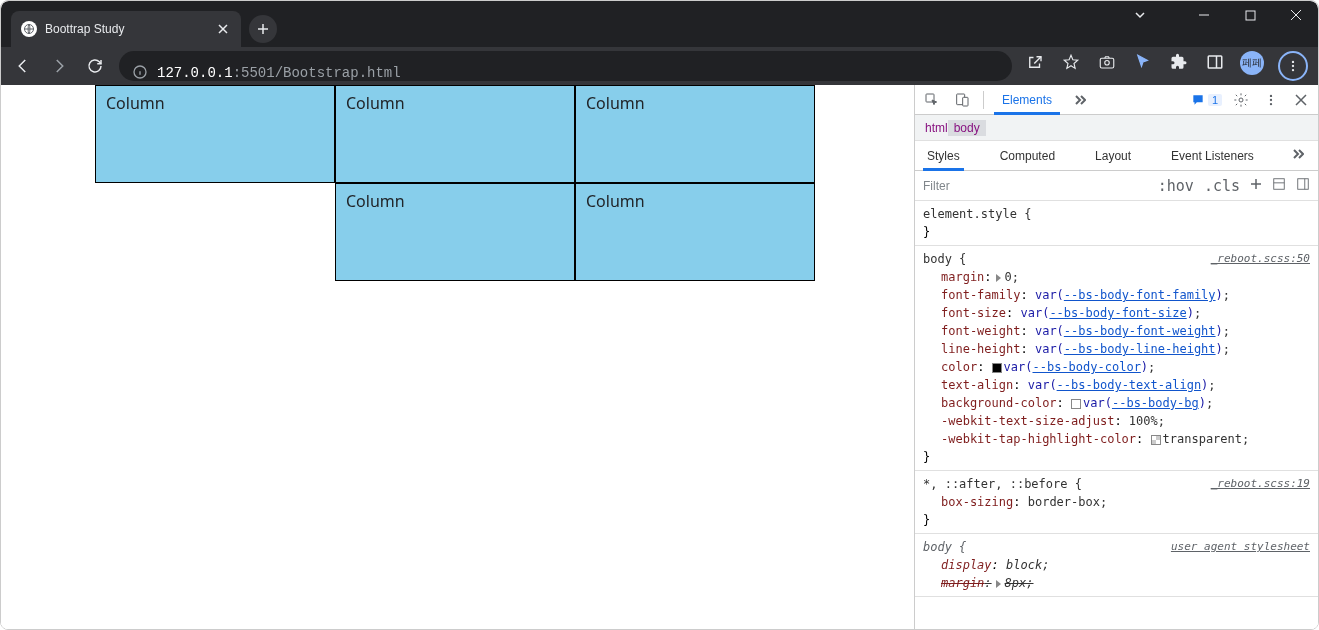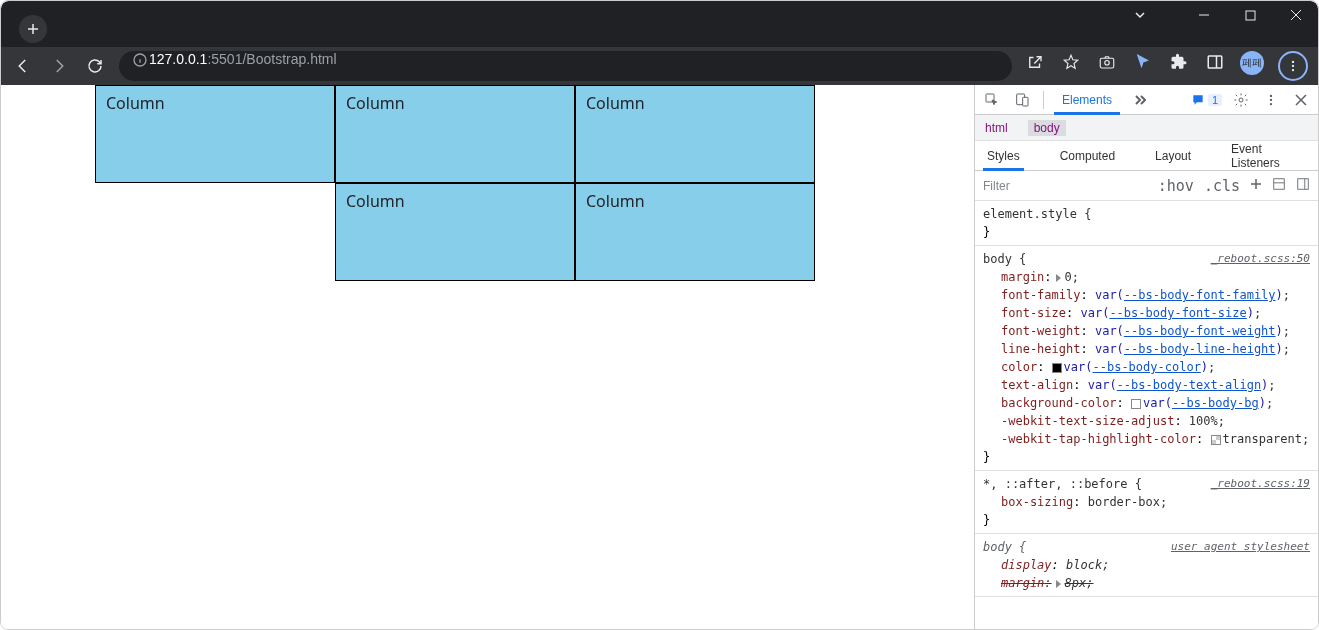--- a/index.html
+++ b/index.html
@@ -15,50 +15,50 @@
 .tab .close { width: 16px; height: 16px; display: flex; align-items: center; justify-content: center; color: #e8eaed; }
 .newtab { width: 28px; height: 28px; border-radius: 50%; background: #35363a; display: flex; align-items: center; justify-content: center; color: #e8eaed; margin-left: 8px; margin-bottom: 4px; }
 .window-controls { display: flex; align-items: center; height: 100%; padding-right: 8px; gap: 18px; color: #e8eaed; padding-bottom: 18px; }
 .window-controls .chev { margin-right: 18px; }
 .window-controls span, .window-controls div { width: 28px; display: flex; align-items: center; justify-content: center; }
 
 
 .urlbar { height: 38px; background: #35363a; display: flex; align-items: center; padding: 0 10px; gap: 12px; }
 .urlbar .navbtn { width: 24px; height: 24px; display: flex; align-items: center; justify-content: center; color: #9aa0a6; }
 .urlbar .navbtn.active { color: #e8eaed; }
-.addr { flex: 1; height: 30px; background: #202124; border-radius: 15px; display: flex; align-items: flex-start; padding: 0 12px; gap: 0; color: #e8eaed; }
+.addr { flex: 1; height: 30px; background: #202124; border-radius: 15px; display: flex; align-items: flex-end; padding: 0 12px; gap: 8px; color: #e8eaed; font-family: Liberation Mono, monospace; }
 .addr .info { width: 18px; height: 18px; display: flex; align-items: center; justify-content: center; color: #9aa0a6; }
 .addr .url-text { flex: 1; font-size: 14px; }
 .addr .url-text .host { color: #fff; }
 .addr .url-text .path { color: #9aa0a6; }
 .right-icons { display: flex; gap: 14px; }
 .right-icons .icon { width: 22px; height: 22px; display: flex; align-items: center; justify-content: center; color: #e8eaed; }
 .avatar { width: 24px; height: 24px; border-radius: 50%; background: #8ab4f8; color: #202124; font-size: 10px; display: flex; align-items: center; justify-content: center; }
 .menu-highlight { width: 30px; height: 30px; border: 2px solid #8ab4f8; border-radius: 50%; display: flex; align-items: center; justify-content: center; }
 
 
 .content { display: flex; height: 544px; background: #fff; }
 .page { flex: 1; background: #fff; position: relative; }
 .grid-container { position: absolute; left: 94px; top: 0; width: 720px; }
 .grid-row { display: flex; }
 .grid-cell { width: 240px; height: 98px; background: #87ceeb; border: 1px solid #000; padding: 6px 10px; font-size: 16px; color: #212529; font-family: "Segoe UI", system-ui, sans-serif; }
 .grid-row.second { justify-content: flex-end; }
 
 
-.devtools { width: 344px; border-left: 1px solid #ccc; background: #fff; display: flex; flex-direction: column; font-size: 12px; }
+.devtools { width: 404px; border-left: 1px solid #ccc; background: #fff; display: flex; flex-direction: column; font-size: 12px; }
 .dt-tabs { height: 30px; border-bottom: 1px solid #ccc; display: flex; align-items: center; padding: 0 6px; gap: 8px; }
 .dt-tabs .tool-icon { width: 22px; height: 22px; display: flex; align-items: center; justify-content: center; color: #5f6368; }
 .dt-tabs .sep { width: 1px; height: 18px; background: #ccc; margin: 0 2px; }
 .dt-tabs .tab-item { padding: 0 8px; height: 30px; display: flex; align-items: center; color: #333; }
 .dt-tabs .tab-item.active { color: #1a73e8; border-bottom: 3px solid #1a73e8; padding-top: 3px; }
 .dt-tabs .spacer { flex: 1; }
 .dt-tabs .badge { display: flex; align-items: center; gap: 3px; color: #1a73e8; }
 .dt-tabs .badge-num { background: #e8f0fe; color: #1a73e8; padding: 0 4px; border-radius: 2px; font-size: 11px; }
 
-.breadcrumb { height: 26px; border-bottom: 1px solid #e0e0e0; background: #f1f3f4; display: flex; align-items: center; padding: 0 10px; gap: 20px; font-size: 12px; }
+.breadcrumb { height: 26px; border-bottom: 1px solid #e0e0e0; background: #f1f3f4; display: flex; align-items: center; padding: 0 10px; gap: 0; font-size: 12px; }
 .breadcrumb span { color: #881280; }
 .breadcrumb .sel { background: #dadce0; padding: 1px 6px; border-radius: 0; }
 
 .styles-tabs { height: 30px; border-bottom: 1px solid #ccc; display: flex; align-items: center; padding: 0 8px; gap: 32px; }
 .styles-tabs .st { padding: 0 4px; height: 30px; display: flex; align-items: center; color: #333; }
 .styles-tabs .st.active { border-bottom: 3px solid #1a73e8; padding-top: 3px; }
 
 .filter-row { height: 30px; border-bottom: 1px solid #e0e0e0; display: flex; align-items: center; padding: 0 8px; gap: 10px; }
 .filter-row input { border: none; outline: none; flex: 1; font-size: 12px; color: #0f172a; }
 .filter-row input::placeholder { color: #80868b; }
@@ -80,20 +80,34 @@
 .swatch.white { background: #fff; }
 .expand { display: inline-block; width: 0; height: 0; border-top: 4px solid transparent; border-bottom: 4px solid transparent; border-left: 5px solid #888; margin: 0 4px; vertical-align: middle; }
 .swatch.trans { background: repeating-conic-gradient(#ccc 0% 25%, #fff 0% 50%) 50% / 8px 8px; }
 .ua-label { font-style: italic; color: #888; font-size: 11px; }
 </style>
 </head>
 <body>
 
 <div class="titlebar">
   <div class="tabs-region">
+    <div class="tab">
+      <span class="favicon">
+          <svg viewBox="0 0 24 24" fill="none" stroke="#5f6368" stroke-width="2">
+            <circle cx="12" cy="12" r="9"></circle>
+            <path d="M3 12h18M12 3c2.5 3 2.5 15 0 18M12 3c-2.5 3-2.5 15 0 18"></path>
+          </svg>
+        </span>
+      <span class="title">Boottrap Study</span>
+      <span class="close">
+          <svg width="10" height="10" viewBox="0 0 10 10" stroke="#e8eaed" stroke-width="1.5">
+            <path d="M1 1l8 8M9 1l-8 8"></path>
+          </svg>
+        </span>
+    </div>
     <div class="newtab">
         <svg width="12" height="12" viewBox="0 0 12 12" stroke="#e8eaed" stroke-width="1.5">
           <path d="M6 1v10M1 6h10"></path>
         </svg>
       </div>
   </div>
   <div class="window-controls">
     <div class="chev">
         <svg width="14" height="14" viewBox="0 0 14 14" stroke="#e8eaed" stroke-width="1.5" fill="none">
           <path d="M3 5l4 4 4-4"></path>

